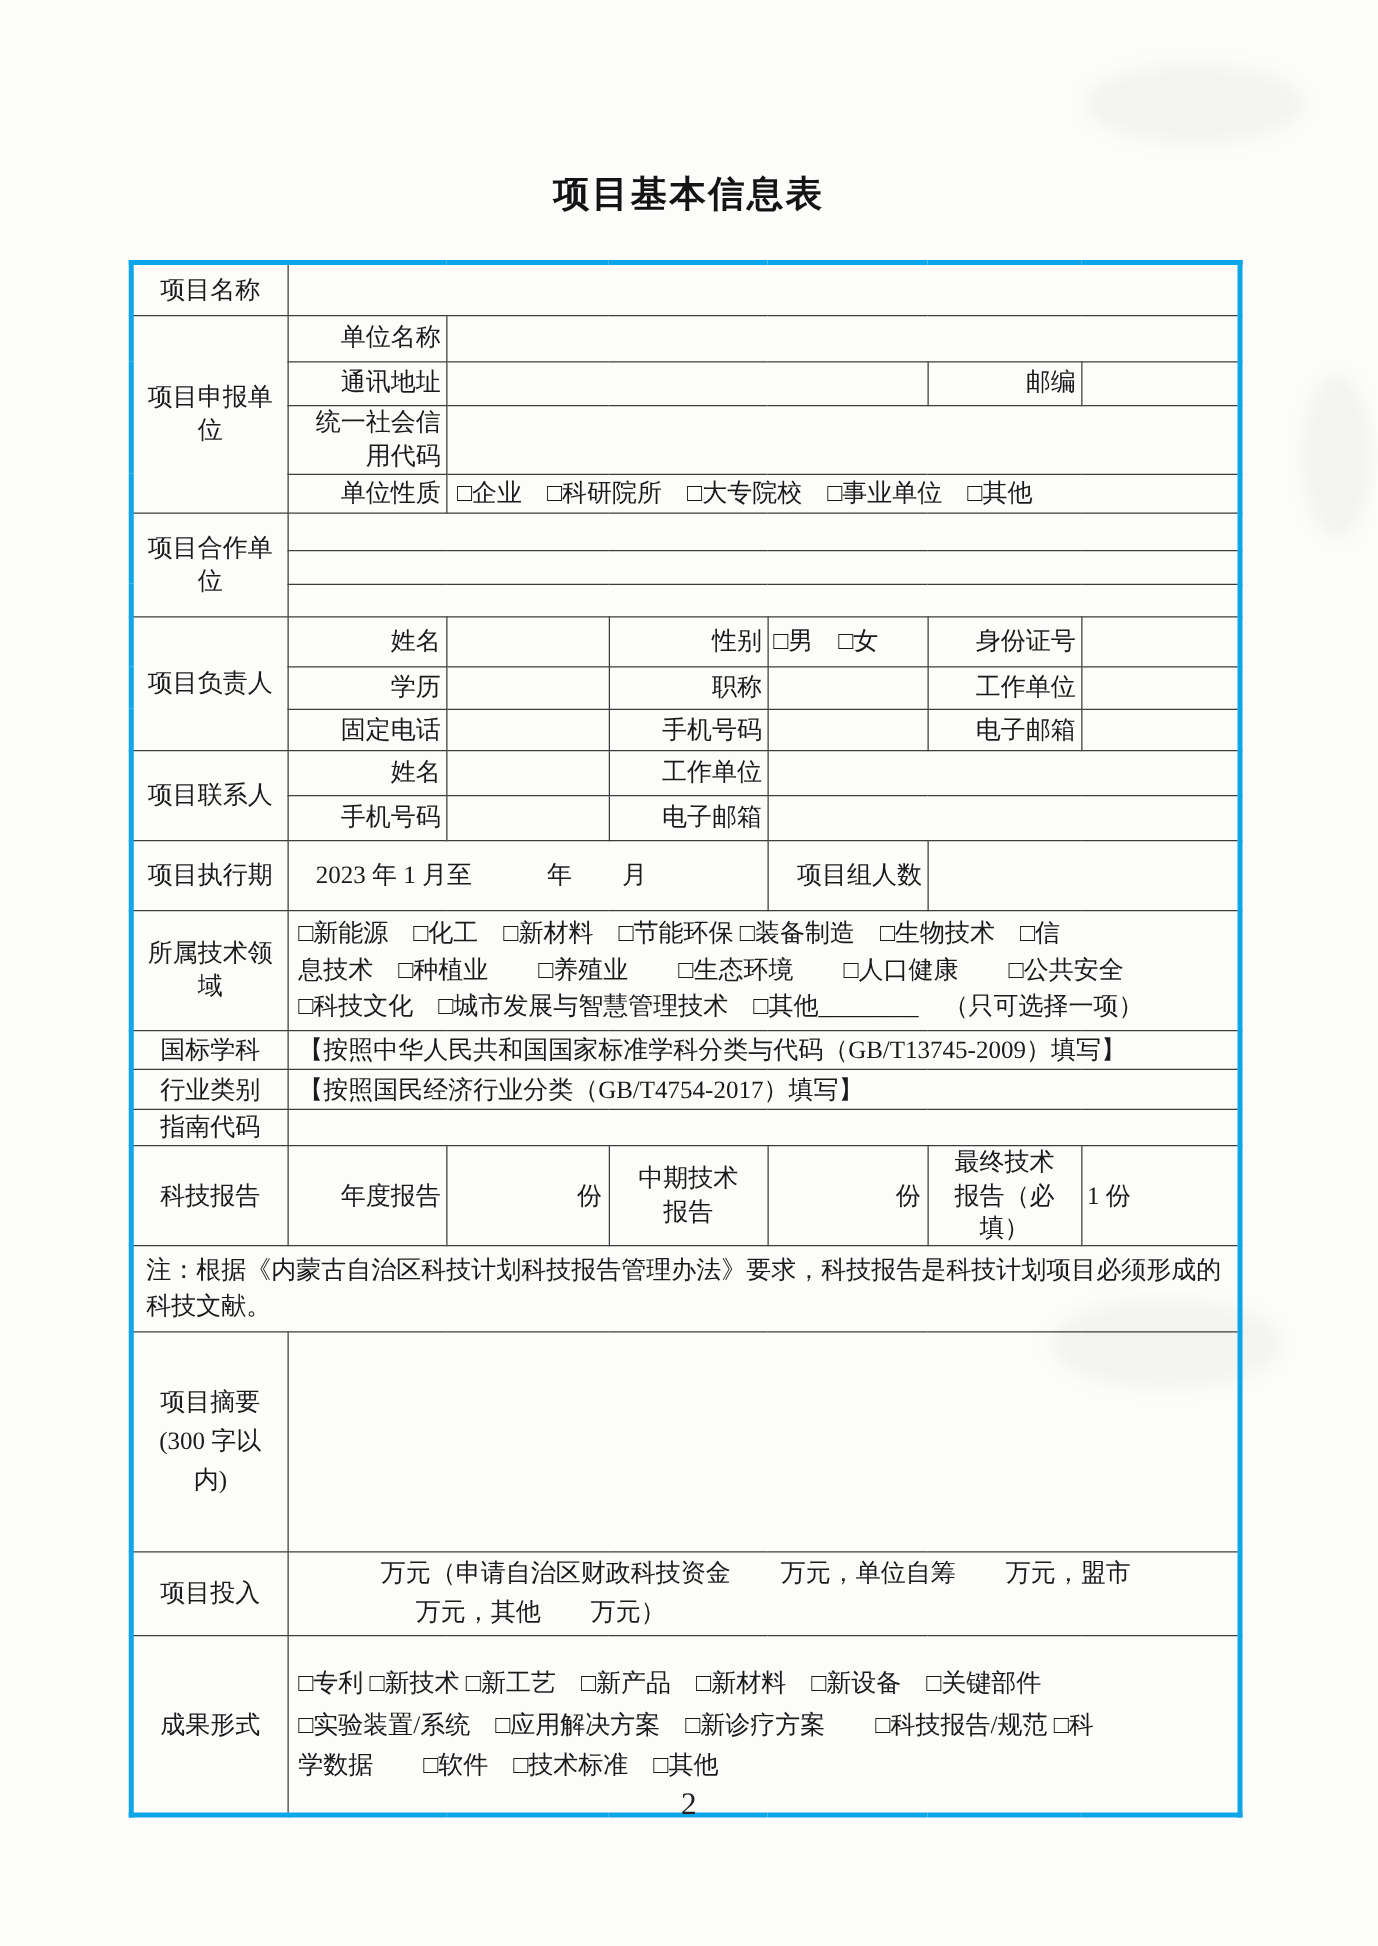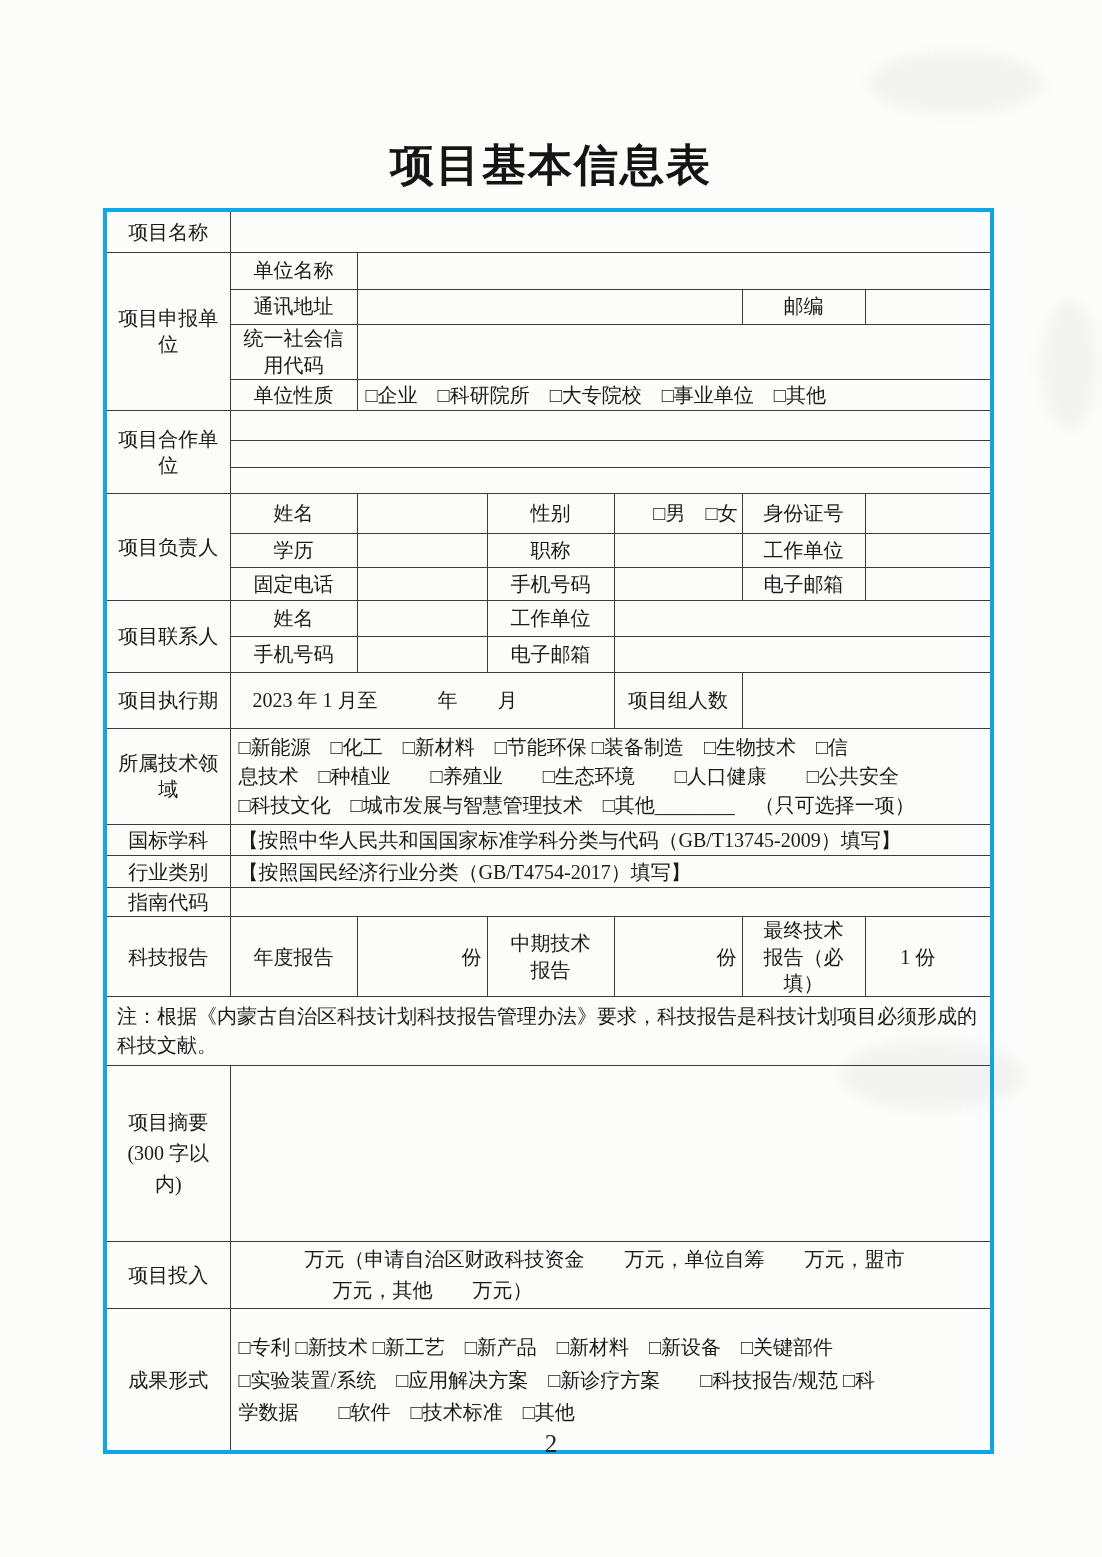--- a/index.html
+++ b/index.html
@@ -8,41 +8,41 @@
     background:#ffffff;
     font-family:"Liberation Serif","DejaVu Serif",serif;
   }
   .page{
     position:relative;width:1102px;height:1557px;
     background:#fcfcfa;overflow:hidden;
   }
   .blob{position:absolute;border-radius:50%;background:rgba(125,125,122,0.07);filter:blur(7px);}
   .title{
     position:absolute;top:136px;left:0;width:100%;
-    text-align:center;font-size:44px;font-weight:700;color:#141414;
+    text-align:center;font-size:29px;font-weight:700;color:#141414;
     letter-spacing:2px;
   }
   table.form{
     position:absolute;left:103px;top:208px;width:887px;
     border-collapse:collapse;table-layout:fixed;
     font-size:20px;color:#1a1a1a;
     border:4px solid #0ea5e9;
   }
   td{
     border:1px solid #3c3c3c;
     padding:0 4px;line-height:1.32;overflow:hidden;
     vertical-align:middle;
   }
   .lbl{text-align:center;padding:0 8px;}
-  .sub{text-align:center;padding:0 4px;}
+  .sub{text-align:right;padding:0 4px;}
   .subtight{text-align:center;padding:0 14px;}
-  .ctr{text-align:right;}
+  .ctr{text-align:left;}
   .left{text-align:left;padding:2px 8px;margin-left:40px;}
   .fen{text-align:right;padding-right:5px;}
-  .fenfinal{text-align:center;padding-right:24px;}
+  .fenfinal{text-align:left;padding-right:24px;}
   .execval{text-align:left;padding-left:22px;margin-left:32px;}
   .multiline{padding:4px 8px;line-height:1.45;margin-top:44px;}
   .outcome-cell{padding:6px 8px;line-height:1.62;margin-left:35px;}
   .notecell{padding:5px 10px;line-height:1.45;text-align:left;}
   .inv1{padding-left:68px;}
   .inv2{padding-left:96px;}
   .invcell{line-height:1.55;padding:2px 6px;}
   .abs-lbl{line-height:1.55;}
   .pagenum{
     position:absolute;top:1430px;left:0;width:100%;

